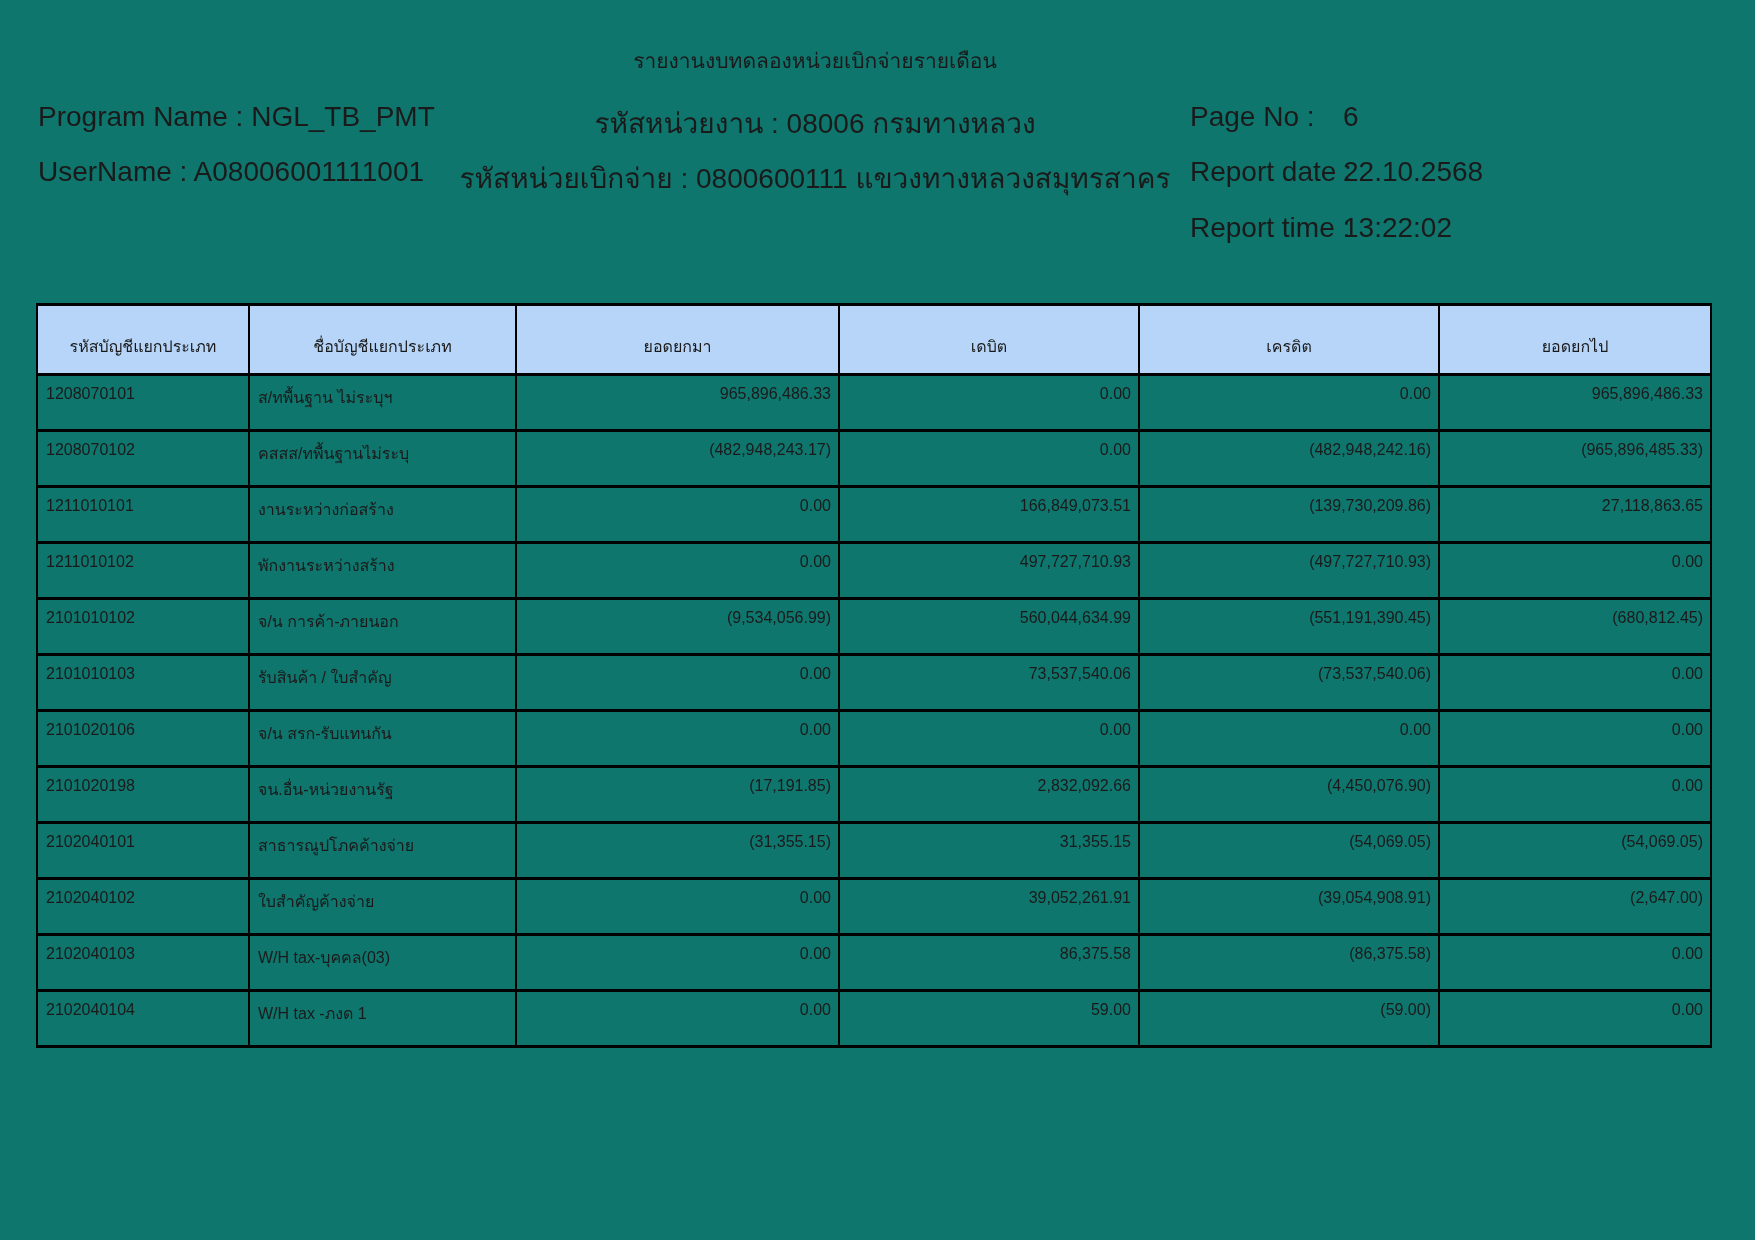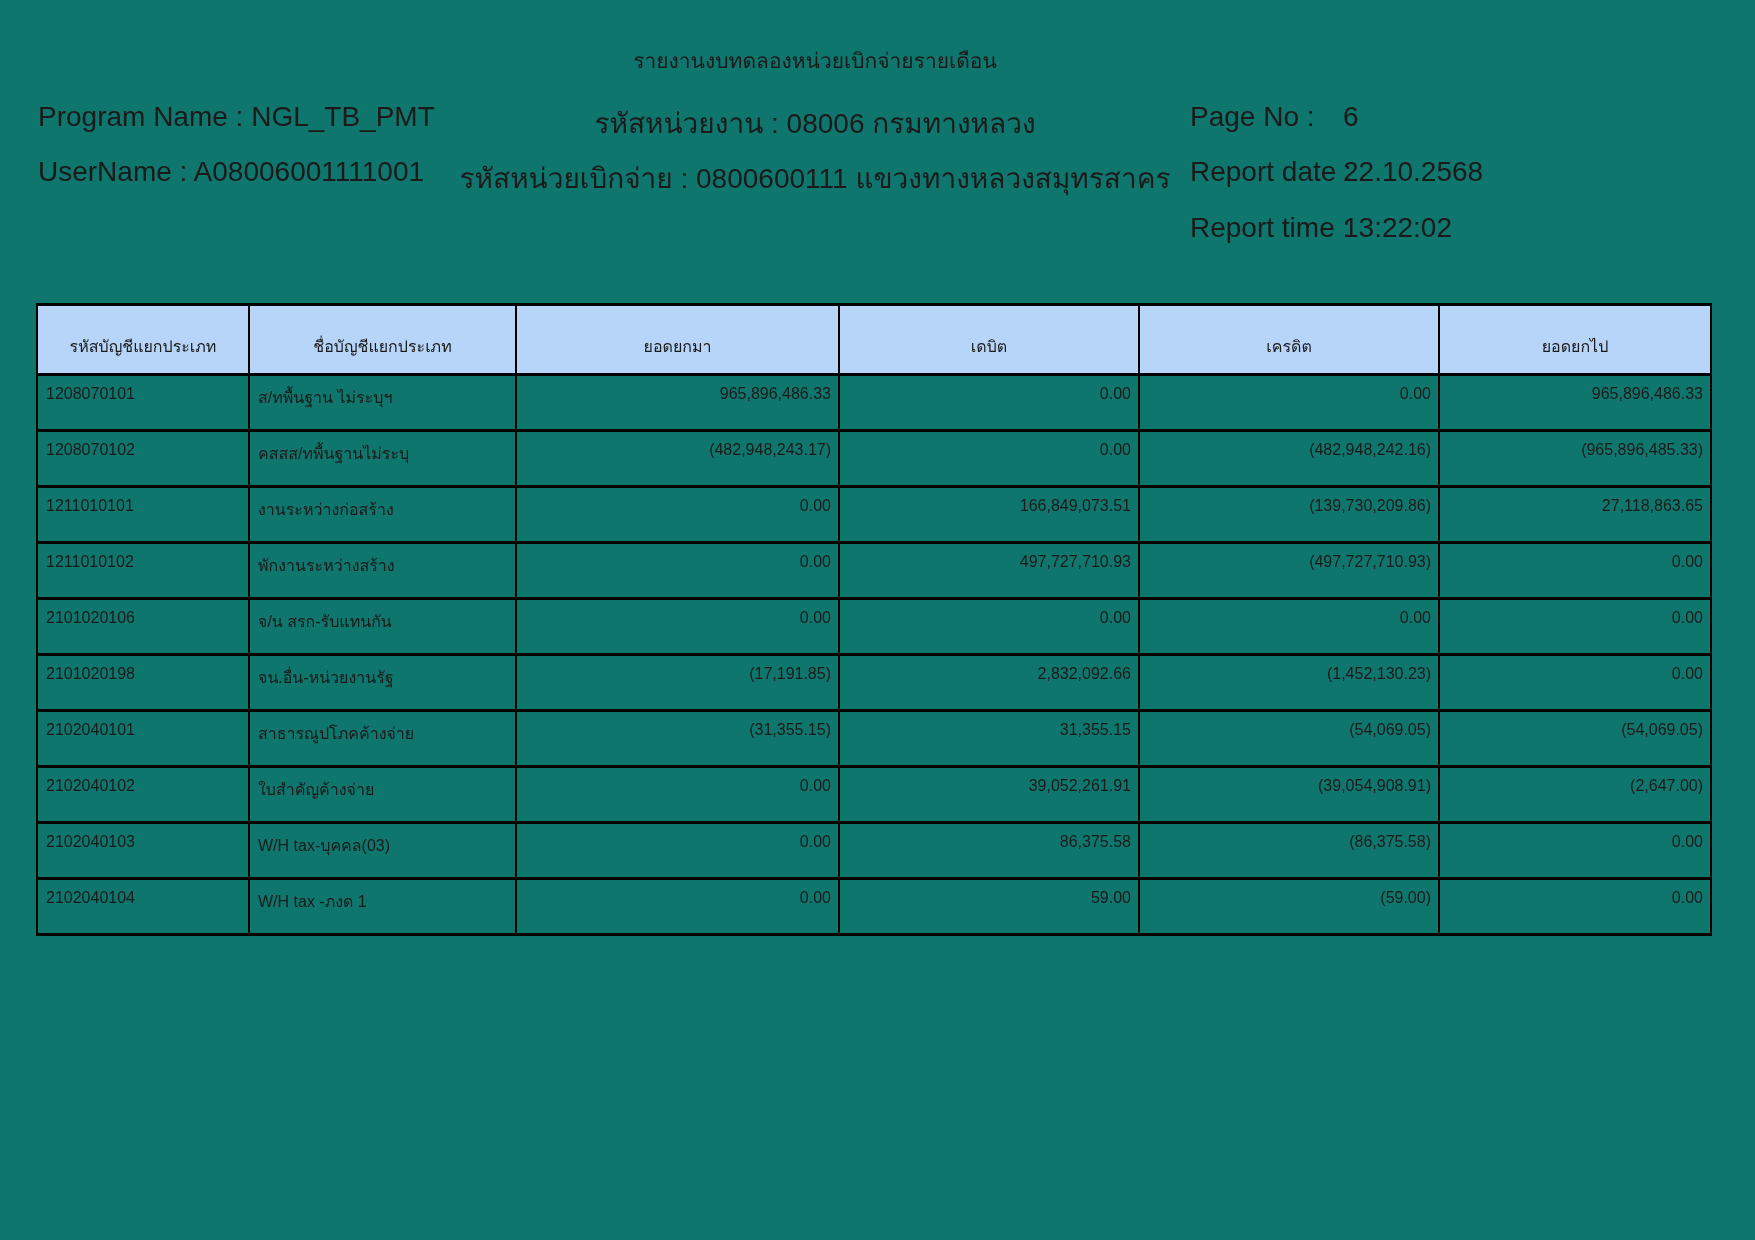--- a/index.html
+++ b/index.html
@@ -130,33 +130,49 @@
         </tr>
         <tr>
           <td class="left">1211010102</td>
           <td class="left">พักงานระหว่างสร้าง</td>
           <td class="num">0.00</td>
           <td class="num">497,727,710.93</td>
           <td class="num">(497,727,710.93)</td>
           <td class="num">0.00</td>
         </tr>
         <tr>
+          <td class="left">2101010102</td>
+          <td class="left">จ/น การค้า-ภายนอก</td>
+          <td class="num">(9,534,056.99)</td>
+          <td class="num">560,044,634.99</td>
+          <td class="num">(551,191,390.45)</td>
+          <td class="num">(680,812.45)</td>
+        </tr>
+        <tr>
+          <td class="left">2101010103</td>
+          <td class="left">รับสินค้า / ใบสำคัญ</td>
+          <td class="num">0.00</td>
+          <td class="num">73,537,540.06</td>
+          <td class="num">(73,537,540.06)</td>
+          <td class="num">0.00</td>
+        </tr>
+        <tr>
           <td class="left">2101020106</td>
           <td class="left">จ/น สรก-รับแทนกัน</td>
           <td class="num">0.00</td>
           <td class="num">0.00</td>
           <td class="num">0.00</td>
           <td class="num">0.00</td>
         </tr>
         <tr>
           <td class="left">2101020198</td>
           <td class="left">จน.อื่น-หน่วยงานรัฐ</td>
           <td class="num">(17,191.85)</td>
           <td class="num">2,832,092.66</td>
-          <td class="num">(1,452,130.23)</td>
+          <td class="num">(4,450,076.90)</td>
           <td class="num">0.00</td>
         </tr>
         <tr>
           <td class="left">2102040101</td>
           <td class="left">สาธารณูปโภคค้างจ่าย</td>
           <td class="num">(31,355.15)</td>
           <td class="num">31,355.15</td>
           <td class="num">(54,069.05)</td>
           <td class="num">(54,069.05)</td>
         </tr>

